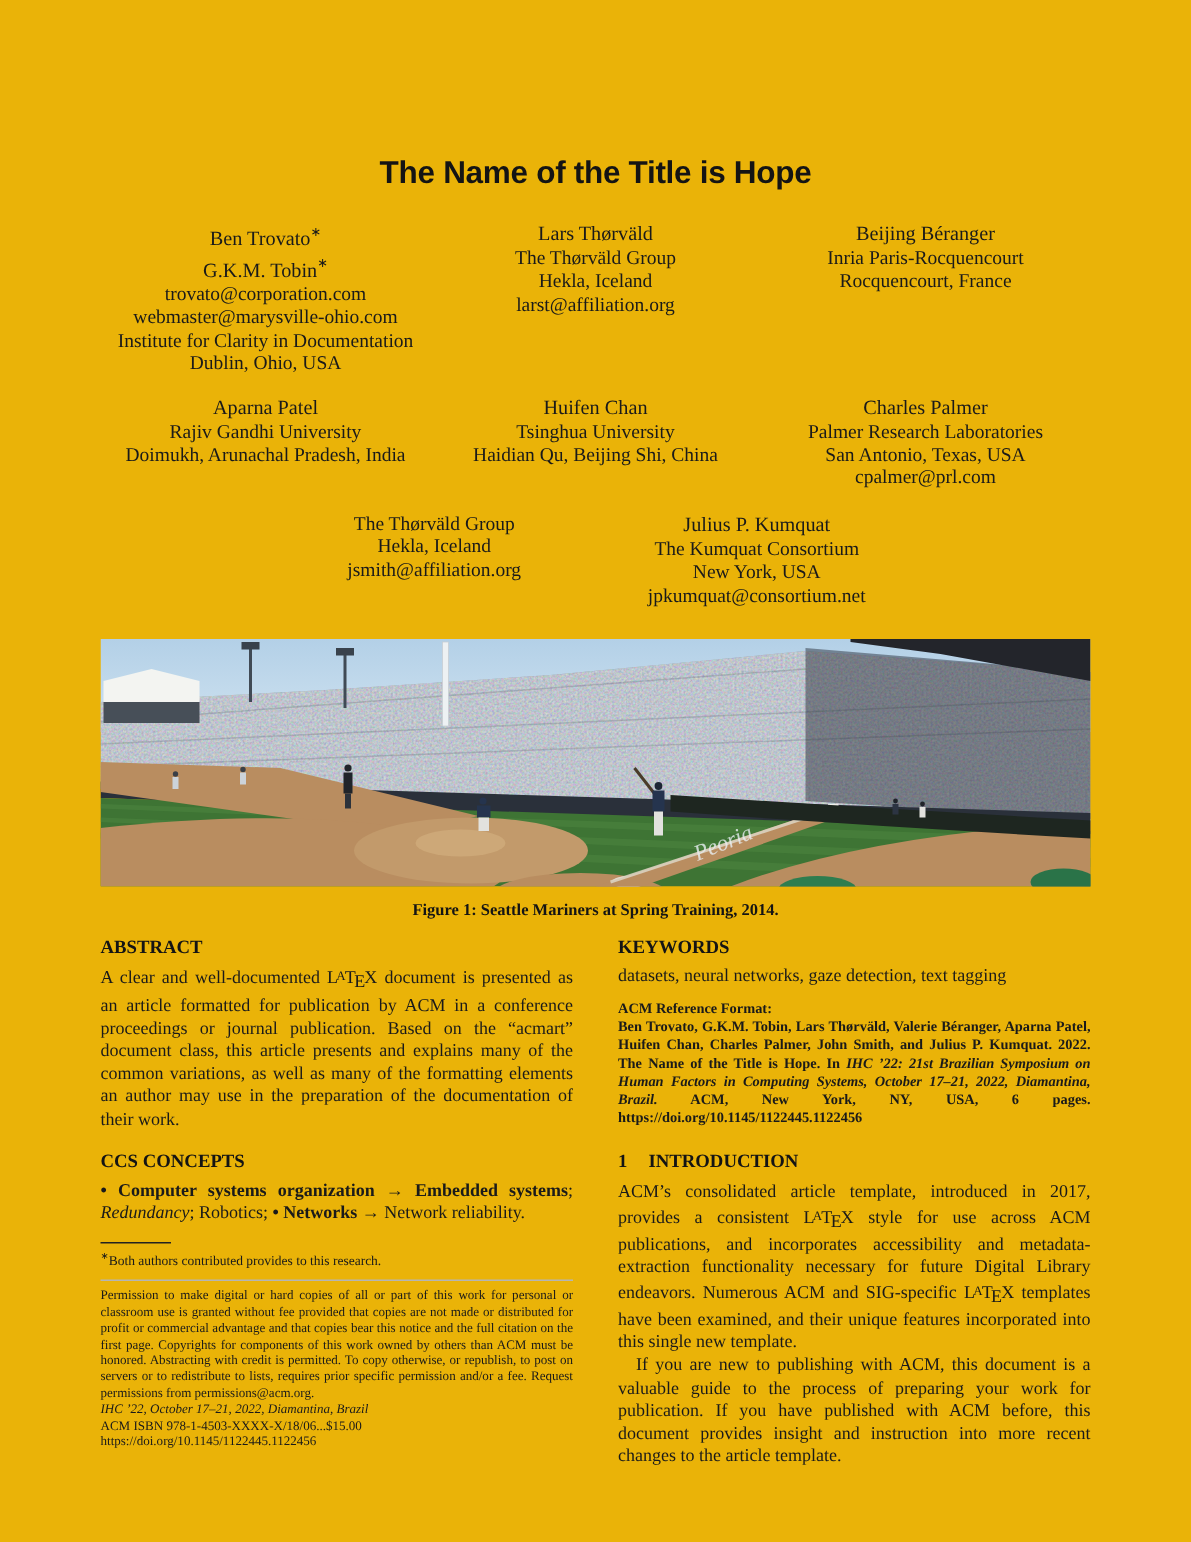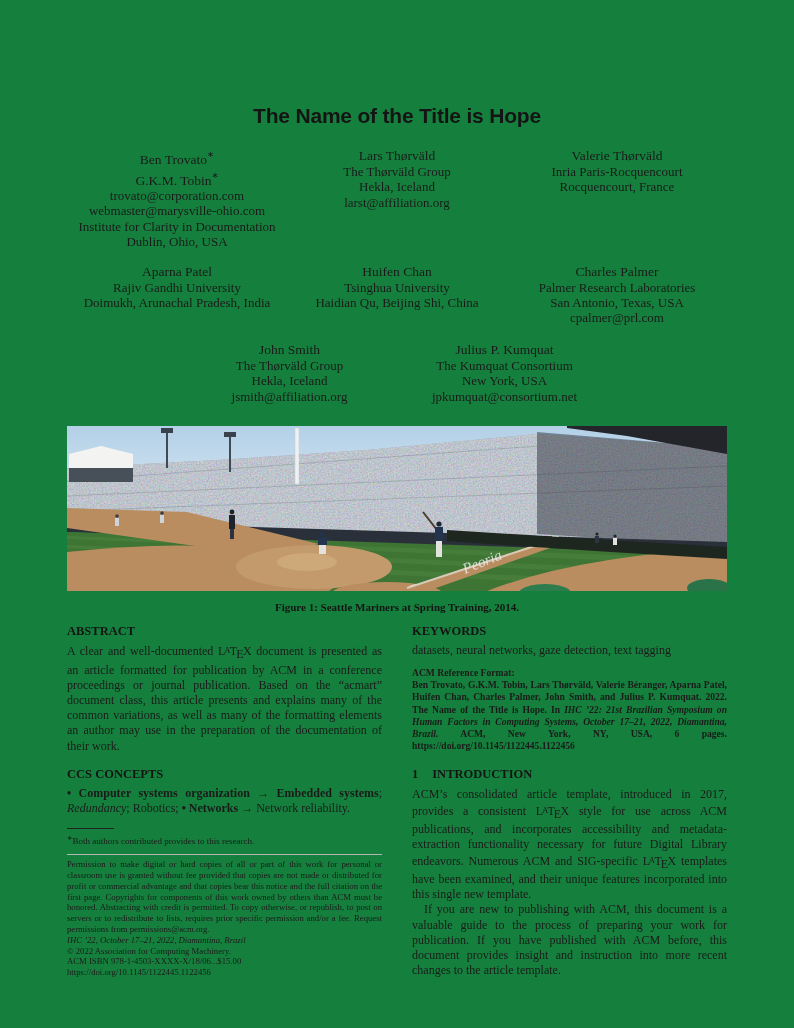--- a/index.html
+++ b/index.html
@@ -1,17 +1,17 @@
 <!DOCTYPE html>
 <html lang="en"><head>
 <meta charset="utf-8">
 <style>
   html,body{margin:0;padding:0;background:#ffffff;}
   .page{
-    width:794px;height:1028px;background:#15803d;box-sizing:border-box;
+    width:794px;height:1028px;background:#eab308;box-sizing:border-box;
     padding:104px 67px 0 67px;overflow:hidden;position:relative;
     font-family:"Liberation Serif", serif;color:#1a1a1a;
   }
   
   h1.title{
     margin:0;text-align:center;font-family:"Liberation Sans", sans-serif;
     font-size:21px;line-height:24px;font-weight:700;letter-spacing:-0.2px;color:#141414;
   }
   
   .authors-row{display:flex;justify-content:space-between;}
@@ -73,21 +73,21 @@
       <div class="a-line">Institute for Clarity in Documentation</div>
       <div class="a-line">Dublin, Ohio, USA</div>
     </div>
     <div class="author-block">
       <div class="a-name"><span>Lars Thørväld</span></div>
       <div class="a-line">The Thørväld Group</div>
       <div class="a-line">Hekla, Iceland</div>
       <div class="a-line">larst@affiliation.org</div>
     </div>
     <div class="author-block">
-      <div class="a-name"><span>Valerie Thørväld</span></div>
+      <div class="a-name"><span>Beijing Béranger</span></div>
       <div class="a-line">Inria Paris-Rocquencourt</div>
       <div class="a-line">Rocquencourt, France</div>
     </div>
   </div>
 
   <div class="authors-row row2">
     <div class="author-block">
       <div class="a-name"><span>Aparna Patel</span></div>
       <div class="a-line">Rajiv Gandhi University</div>
       <div class="a-line">Doimukh, Arunachal Pradesh, India</div>
@@ -100,21 +100,20 @@
     <div class="author-block">
       <div class="a-name"><span>Charles Palmer</span></div>
       <div class="a-line">Palmer Research Laboratories</div>
       <div class="a-line">San Antonio, Texas, USA</div>
       <div class="a-line">cpalmer@prl.com</div>
     </div>
   </div>
 
   <div class="authors-row row3">
     <div class="author-block">
-      <div class="a-name"><span>John Smith</span></div>
       <div class="a-line">The Thørväld Group</div>
       <div class="a-line">Hekla, Iceland</div>
       <div class="a-line">jsmith@affiliation.org</div>
     </div>
     <div class="author-block">
       <div class="a-name"><span>Julius P. Kumquat</span></div>
       <div class="a-line">The Kumquat Consortium</div>
       <div class="a-line">New York, USA</div>
       <div class="a-line">jpkumquat@consortium.net</div>
     </div>
@@ -246,21 +245,20 @@
 
       <h2 class="section mt">CCS CONCEPTS</h2>
       <p class="body"><span class="seg-bold">• </span><span class="seg-bold">Computer systems organization</span><span class="seg-plain"> → </span><span class="seg-bold">Embedded systems</span><span class="seg-plain">; </span><span class="seg-italic">Redundancy</span><span class="seg-plain">; Robotics; </span><span class="seg-bold">• Networks</span><span class="seg-plain"> → Network reliability.</span></p>
 
       <div class="fn-rule"></div>
       <p class="footnote"><sup>∗</sup><span>Both authors contributed provides to this research.</span></p>
 
       <div class="perm-rule"></div>
       <p class="perm first">Permission to make digital or hard copies of all or part of this work for personal or classroom use is granted without fee provided that copies are not made or distributed for profit or commercial advantage and that copies bear this notice and the full citation on the first page. Copyrights for components of this work owned by others than ACM must be honored. Abstracting with credit is permitted. To copy otherwise, or republish, to post on servers or to redistribute to lists, requires prior specific permission and/or a fee. Request permissions from permissions@acm.org.</p>
       <p class="perm italic">IHC ’22, October 17–21, 2022, Diamantina, Brazil</p>
-      <p class="perm">© 2022 Association for Computing Machinery.</p>
       <p class="perm">ACM ISBN 978-1-4503-XXXX-X/18/06...$15.00</p>
       <p class="perm">https://doi.org/10.1145/1122445.1122456</p>
     </div>
 
     <div class="col">
       <h2 class="section">KEYWORDS</h2>
       <p class="body">datasets, neural networks, gaze detection, text tagging</p>
 
       <p class="ref-h">ACM Reference Format:</p>
       <p class="ref"><span class="seg-plain">Ben Trovato, G.K.M. Tobin, Lars Thørväld, Valerie Béranger, Aparna Patel, Huifen Chan, Charles Palmer, John Smith, and Julius P. Kumquat. 2022. The Name of the Title is Hope. In </span><span class="seg-italic">IHC ’22: 21st Brazilian Symposium on Human Factors in Computing Systems, October 17–21, 2022, Diamantina, Brazil.</span><span class="seg-plain"> ACM, New York, NY, USA, 6 pages. https://doi.org/10.1145/1122445.1122456</span></p>

